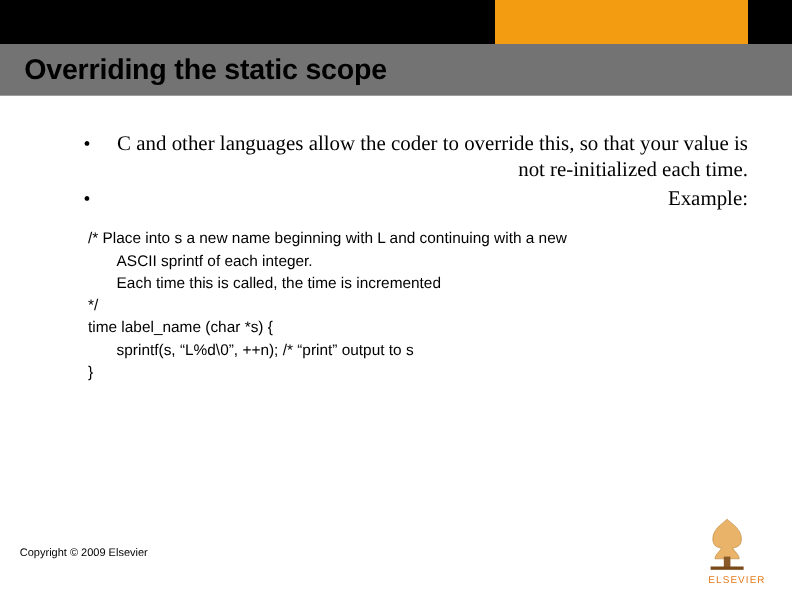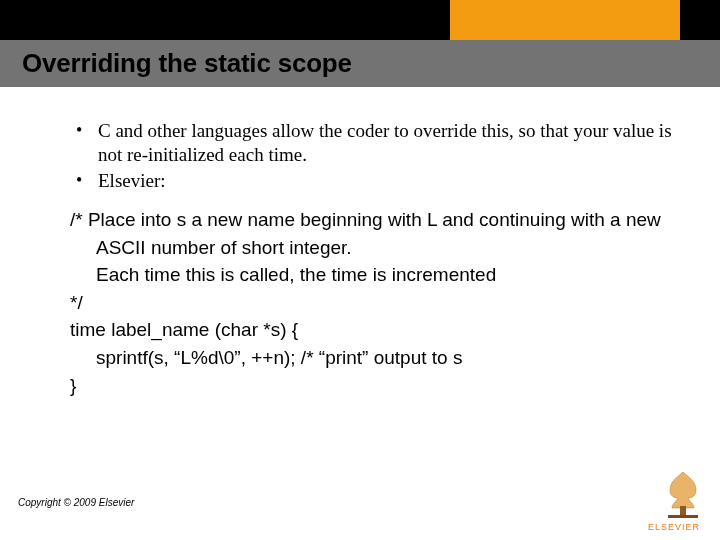--- a/index.html
+++ b/index.html
@@ -49,54 +49,54 @@
     margin: 0;
     padding: 0;
   }
   ul.bullets > li {
     position: relative;
     padding-left: 28px;
     font-family: "Times New Roman", Times, serif;
     font-size: 19px;
     line-height: 1.25;
     margin-bottom: 2px;
+    text-align: right;
   }
   ul.bullets > li::before {
     content: "•";
     position: absolute;
     left: 6px;
     top: 0;
     font-size: 18px;
   }
   .code-block {
     font-family: Arial, Helvetica, sans-serif;
-    font-size: 19px;
+    font-size: 14px;
     line-height: 1.45;
     margin-top: 14px;
-    margin-left: 0;
+    margin-left: 10px;
   }
   .code-block .indent {
     padding-left: 26px;
     display: block;
   }
   .copyright {
     position: absolute;
     left: 18px;
     bottom: 32px;
     font-family: Arial, sans-serif;
     font-size: 10px;
     color: #000;
-    font-style: italic;
   }
   .logo {
     position: absolute;
-    right: 2px;
+    right: 24px;
     bottom: 8px;
     width: 70px;
-    text-align: left;
+    text-align: right;
   }
   .logo svg { display: block; margin: 0 auto; }
   .logo-label {
     font-size: 9px;
     letter-spacing: 1px;
     color: #e77a1c;
     font-family: Arial, sans-serif;
     margin-top: 2px;
   }
 </style>
@@ -107,26 +107,26 @@
   <div class="orange-box"></div>
 </div>
 
 <div class="title-bar">
   <h1>Overriding the static scope</h1>
 </div>
 
 <div class="content">
   <ul class="bullets">
     <li>C and other languages allow the coder to override this, so that your value is not re-initialized each time.</li>
-    <li>Elsevier:</li>
+    <li>Example:</li>
   </ul>
 
   <div class="code-block">
     <div>/* Place into s a new name beginning with L and continuing with a new</div>
-    <span class="indent">ASCII number of short integer.</span>
+    <span class="indent">ASCII sprintf of each integer.</span>
     <span class="indent">Each time this is called, the time is incremented</span>
     <div>*/</div>
     <div>time label_name (char *s) {</div>
     <span class="indent">sprintf(s, “L%d\0”, ++n); /* “print” output to s</span>
     <div>}</div>
   </div>
 </div>
 
 <div class="copyright">Copyright © 2009 Elsevier</div>
 

